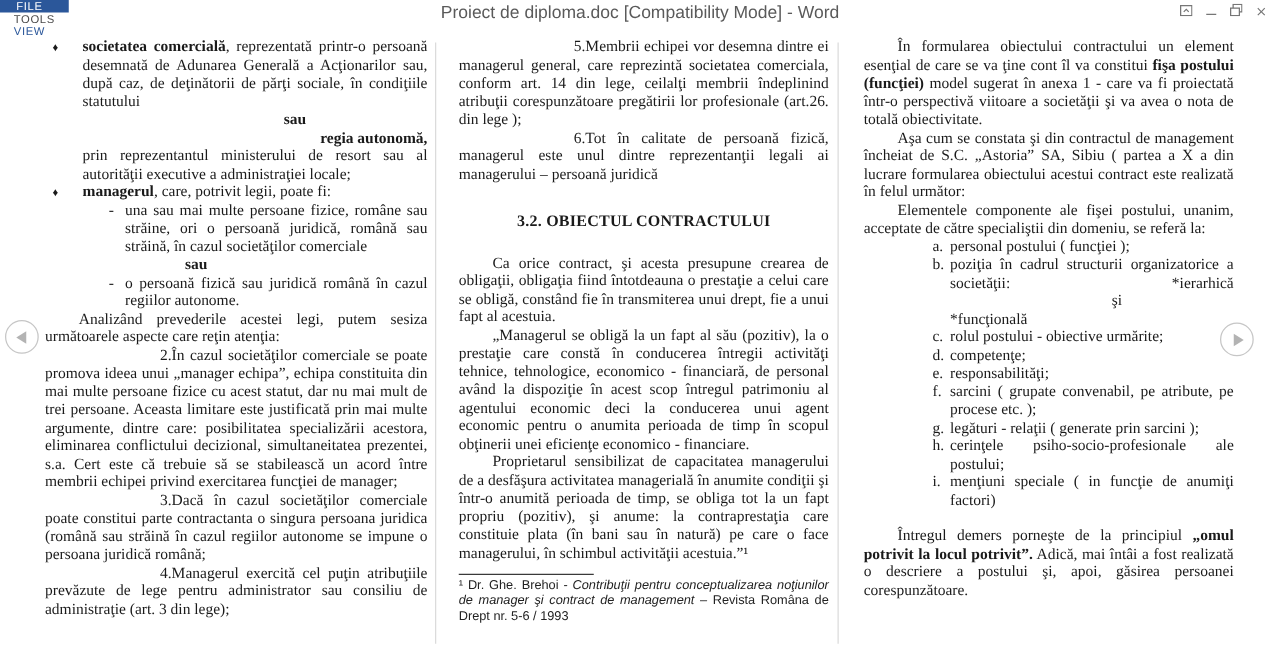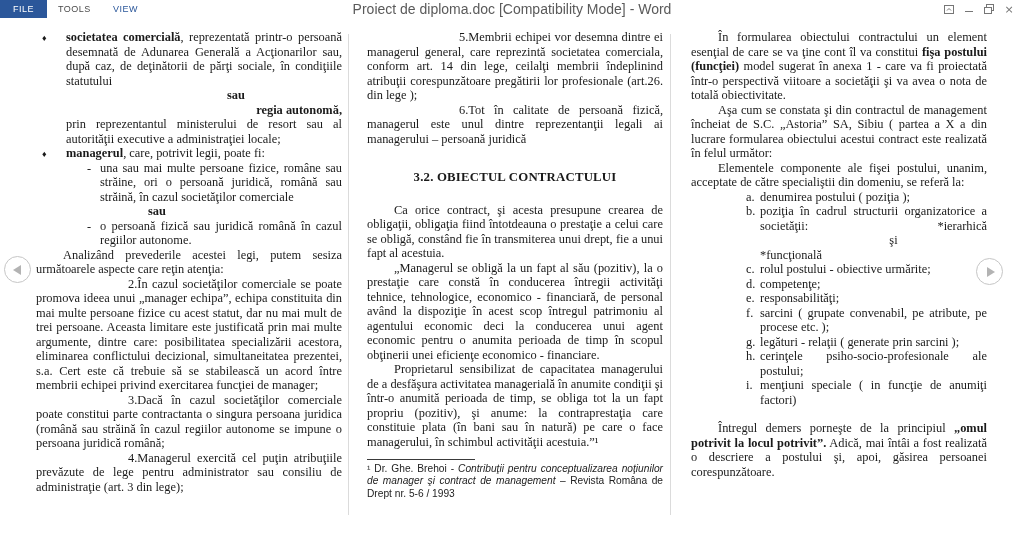--- a/index.html
+++ b/index.html
@@ -1,21 +1,21 @@
 <!DOCTYPE html>
 <html><head>
 <meta charset="utf-8">
 <style>
   * { box-sizing: border-box; margin: 0; padding: 0; }
   html, body { width: 1024px; height: 533px; background: #ffffff; overflow: hidden; }
   body { font-family: "Liberation Sans", sans-serif; position: relative; }
 
   
   .titlebar { position: absolute; top: 0; left: 0; width: 100%; height: 18px; background: #fff; z-index: 5; }
-  .tabs { position: absolute; left: 0; top: 0; height: 18px; display: flex; }
+  .tabs { position: absolute; left: 0; top: 0; height: 18px; display: flex; flex-direction: column; }
   .tab { font-size: 9px; letter-spacing: .5px; display: flex; align-items: center; padding: 0 11px; color: #4a4a4a; cursor: default; }
   .tab.file { background: #2b579a; color: #fff; padding: 0 13px; }
   .tab.view { color: #2b579a; }
   .doc-title { position: absolute; left: 120px; right: 120px; top: 0; height: 18px; display: flex; align-items: center; justify-content: center; font-size: 14px; color: #5a5a5a; white-space: nowrap; overflow: hidden; }
   .win-controls { position: absolute; right: 5px; top: 0; height: 18px; display: flex; align-items: center; }
   .wc { width: 20px; height: 18px; display: flex; align-items: center; justify-content: center; color: #767676; }
   .min-glyph { display: inline-block; width: 8px; height: 0; border-bottom: 1px solid #767676; margin-top: 5px; }
   .close-glyph { font-size: 11px; line-height: 1; font-family: "DejaVu Sans", sans-serif; }
 
   
@@ -156,21 +156,21 @@
 </div>
 
 <div class="col" id="col3">
   <div class="p">
     <span>În formularea obiectului contractului un element esenţial de care se va ţine cont îl va constitui </span><span class="b">fişa postului (funcţiei)</span><span> model sugerat în anexa 1 - care va fi proiectată într-o perspectivă viitoare a societăţii şi va avea o nota de totală obiectivitate.</span>
   </div>
   <div class="p">Aşa cum se constata şi din contractul de management încheiat de S.C. „Astoria” SA, Sibiu ( partea a X a din lucrare formularea obiectului acestui contract este realizată în felul următor:</div>
   <div class="p">Elementele componente ale fişei postului, unanim, acceptate de către specialiştii din domeniu, se referă la:</div>
 
   <div class="li">
-    <span class="lm">a.</span><span>denumirea postului ( poziţia );</span>
+    <span class="lm">a.</span><span>personal postului ( funcţiei );</span>
   </div>
   <div class="li">
     <span class="lm">b.</span><span>poziţia în cadrul structurii organizatorice a societăţii:</span><span class="fr">*ierarhică</span>
     <div class="subline-si">şi</div>
     <div class="subline-func">*funcţională</div>
   </div>
   <div class="li">
     <span class="lm">c.</span><span>rolul postului - obiective urmărite;</span>
   </div>
   <div class="li">

